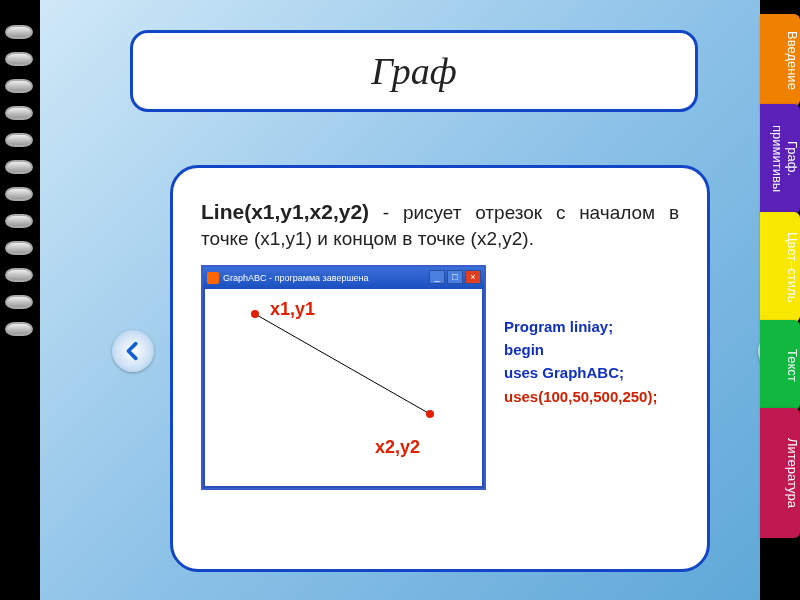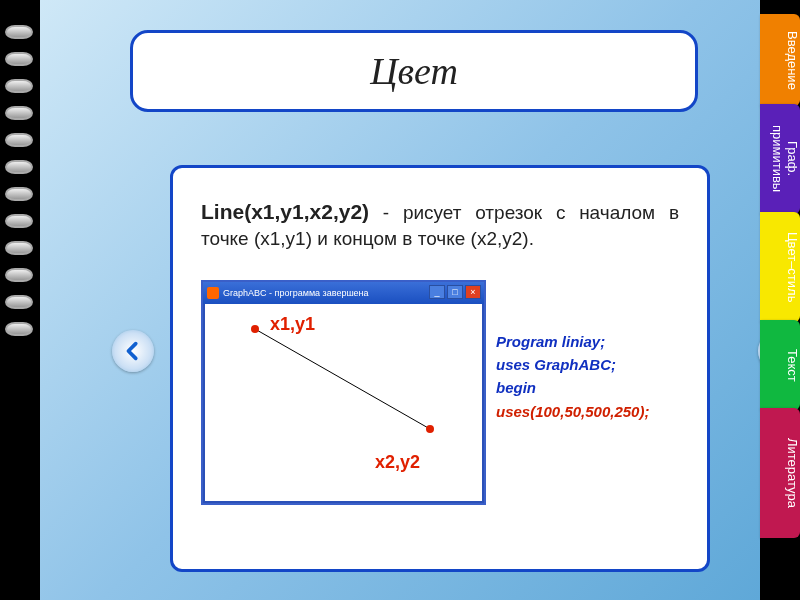--- a/index.html
+++ b/index.html
@@ -46,35 +46,35 @@
     color: #222;
     font-family: "Times New Roman", serif;
   }
   
   .content-box {
     position: absolute;
     left: 130px; top: 165px;
     width: 540px; height: 407px;
     background: #fff;
     border: 3px solid #1346c7;
-    border-radius: 12px;
+    border-radius: 28px;
     padding: 30px 28px 20px 28px;
   }
   .desc {
     font-size: 19px;
     color: #222;
     text-align: justify;
     line-height: 1.35;
     font-family: Arial, sans-serif;
   }
   .desc b { font-weight: bold; font-size: 21px; }
   .demo-row {
     display: flex;
-    margin-top: 28px;
-    gap: 10px;
+    margin-top: 13px;
+    gap: 18px;
   }
   
   .win {
     width: 285px; height: 225px;
     border: 2px solid #3a5fc8;
     background: #fff;
     position: relative;
   }
   .win-titlebar {
     height: 22px;
@@ -123,21 +123,20 @@
     font-family: Arial, sans-serif;
   }
   
   .code {
     font-family: "Verdana", "Arial", sans-serif;
     font-size: 15px;
     color: #1030c0;
     line-height: 1.55;
     padding-top: 50px;
     font-weight: bold;
-    font-style: italic;
   }
   .code .red { color: #d02000; }
   
   .nav-arrow {
     position: absolute;
     top: 330px;
     width: 42px; height: 42px;
     border-radius: 50%;
     background: radial-gradient(#fff, #cce0f5 60%, #88b8e0);
     display: flex; align-items: center; justify-content: center;
@@ -172,21 +171,21 @@
   .tab.yellow { background: #f8e800; height: 110px; color: #fff; }
   .tab.green  { background: #10b840; height: 90px; }
   .tab.crimson{ background: #c01850; height: 130px; }
 </style>
 </head>
 <body>
 
 <div class="slide">
 
   <div class="title-box">
-    <h1>Цвет</h1>
+    <h1>Граф</h1>
   </div>
 
   <div class="content-box">
     <p class="desc">
       <b>Line(x1,y1,x2,y2)</b><span> - рисует отрезок с началом в точке (x1,y1) и концом в точке (x2,y2).</span>
     </p>
 
     <div class="demo-row">
       <div class="win">
         <div class="win-titlebar">
@@ -204,22 +203,22 @@
           </svg>
           <div class="dot" style="left:46px;top:21px"></div>
           <div class="dot" style="left:221px;top:121px"></div>
           <div class="lbl" style="left:65px;top:10px">x1,y1</div>
           <div class="lbl" style="left:170px;top:148px">x2,y2</div>
         </div>
       </div>
 
       <div class="code">
         <div>Program liniay;</div>
+        <div>begin</div>
         <div>uses GraphABC;</div>
-        <div>begin</div>
         <div class="red">uses(100,50,500,250);</div>
       </div>
     </div>
   </div>
 
   <div class="nav-arrow left">
     <svg viewBox="0 0 24 24">
         <path d="M15 4 L7 12 L15 20" fill="none" stroke="#1060d0" stroke-width="4" stroke-linecap="round" stroke-linejoin="round"></path>
       </svg>
   </div>

